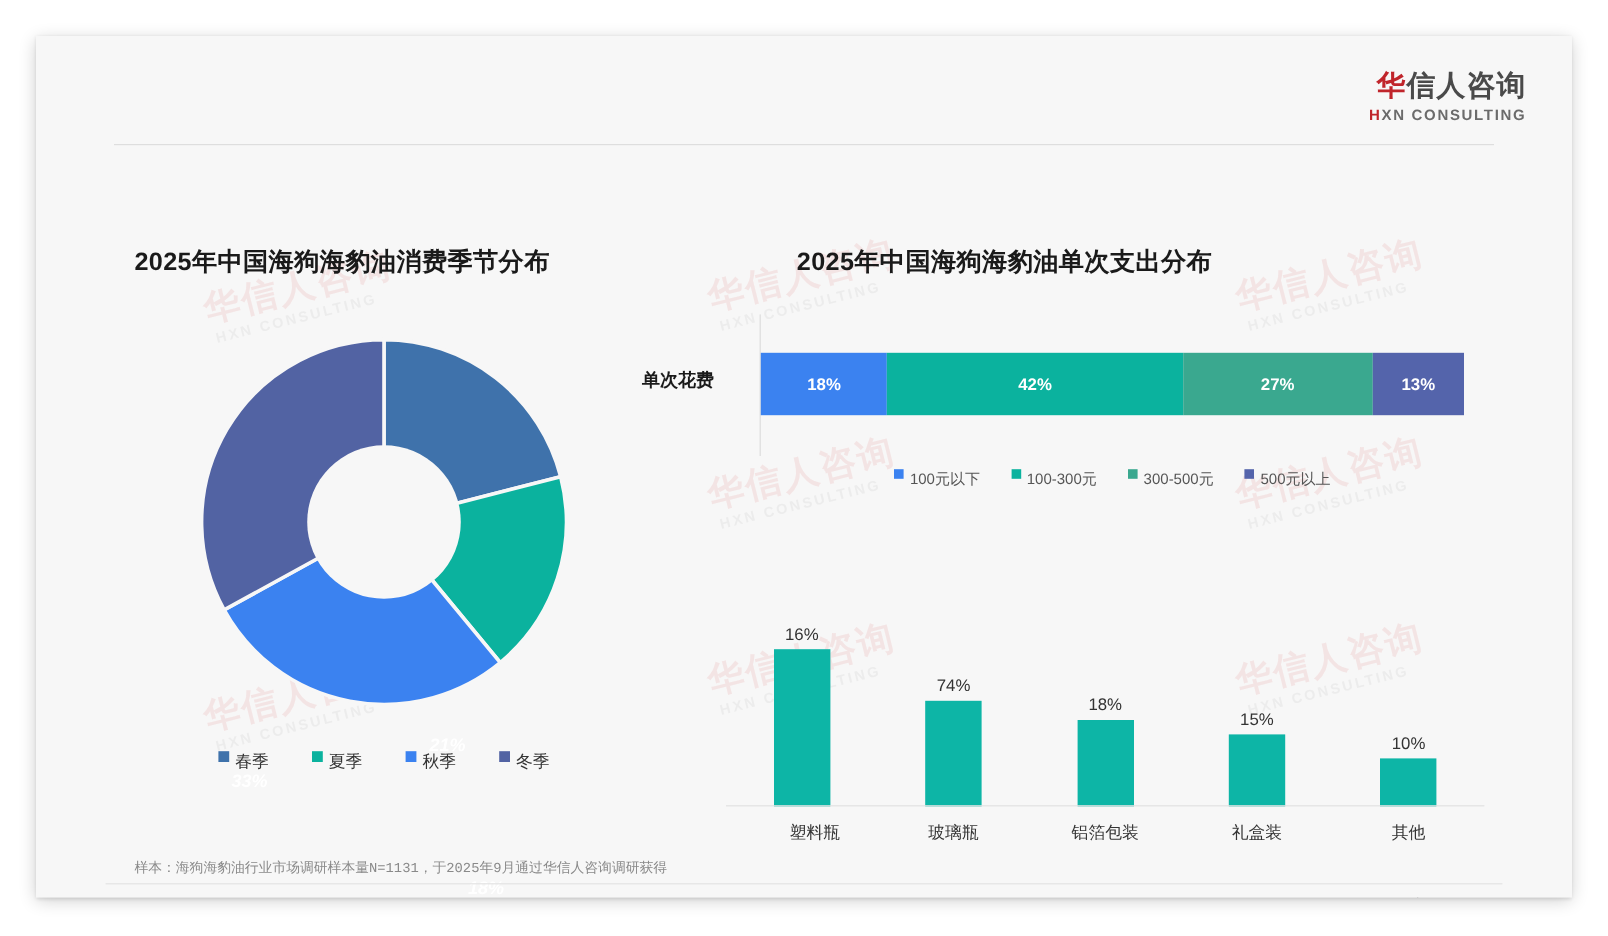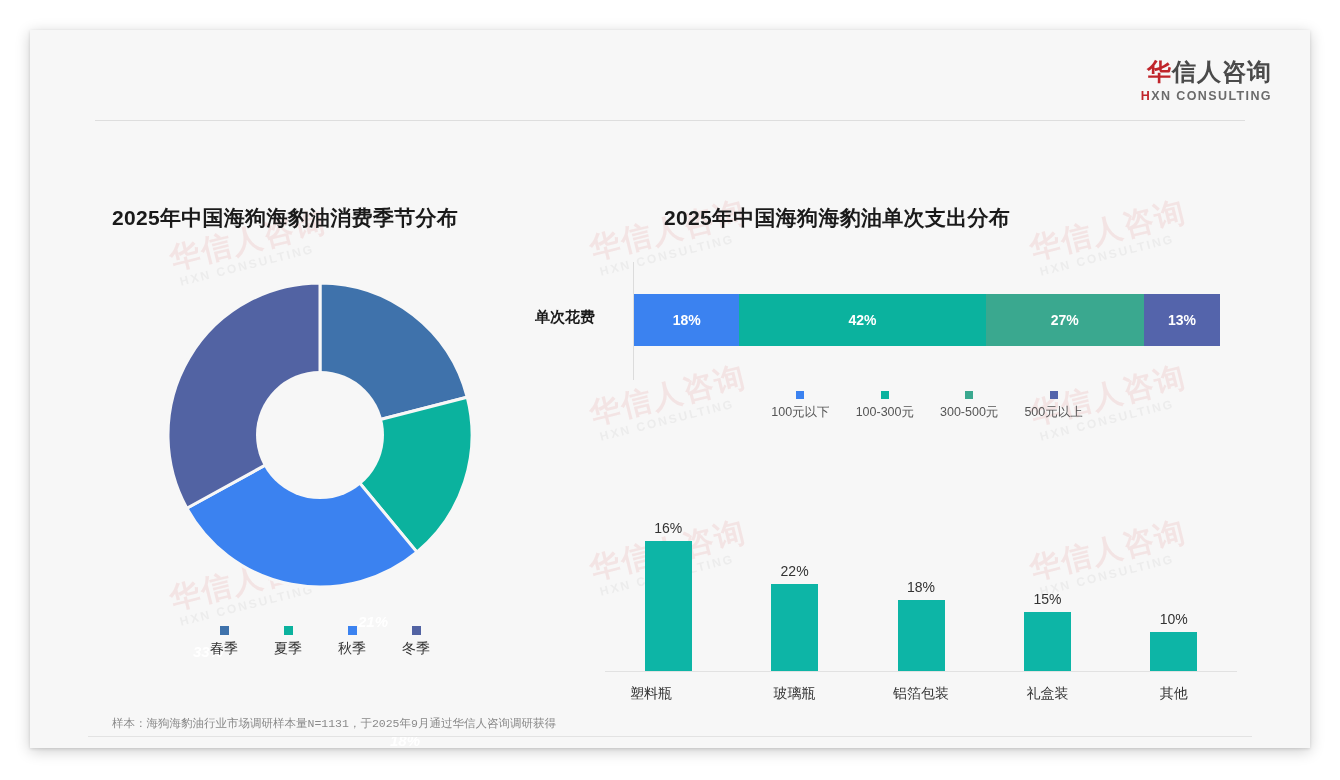--- a/index.html
+++ b/index.html
@@ -84,21 +84,21 @@
   }
   #dl-0 { left: 228px; top: 333px; }   
   #dl-1 { left: 260px; top: 452px; }   
   #dl-3 { left: 63px;  top: 363px; }   
 
   #donut-legend {
     position: absolute; left: 100px; top: 596px;
     width: 380px;
     display: flex; justify-content: center; gap: 36px;
   }
-  .lg-item { display: flex; align-items: center; gap: 5px; flex-direction: column; }
+  .lg-item { display: flex; gap: 5px; }
   .lg-swatch { width: 9px; height: 9px; display: inline-block; }
   .lg-text { font-size: 14px; color: #333333; white-space: nowrap; }
 
   
   #spend-axis {
     position: absolute; left: 603px; top: 232px;
     width: 1px; height: 118px; background: #dcdcdc;
   }
   #spend-row-label {
     position: absolute; left: 505px; top: 278px;
@@ -277,21 +277,21 @@
         <span class="lg-text">500元以上</span>
       </div>
     </div>
 
   <div id="bar-plot">
       <div class="bar-col" style="left: 39.7px;">
         <div class="bar-val">16%</div>
         <div class="bar-rect" style="height: 140px; background: rgb(13, 181, 166);"></div>
       </div>
       <div class="bar-col" style="left: 166.1px;">
-        <div class="bar-val">22%</div>
+        <div class="bar-val">74%</div>
         <div class="bar-rect" style="height: 88px; background: rgb(13, 181, 166);"></div>
       </div>
       <div class="bar-col" style="left: 292.5px;">
         <div class="bar-val">18%</div>
         <div class="bar-rect" style="height: 72px; background: rgb(13, 181, 166);"></div>
       </div>
       <div class="bar-col" style="left: 418.9px;">
         <div class="bar-val">15%</div>
         <div class="bar-rect" style="height: 60px; background: rgb(13, 181, 166);"></div>
       </div>
@@ -300,18 +300,18 @@
         <div class="bar-rect" style="height: 40px; background: rgb(13, 181, 166);"></div>
       </div>
     </div>
   <div id="bar-baseline"></div>
 
   <div id="footnote">样本：海狗海豹油行业市场调研样本量N=1131，于2025年9月通过华信人咨询调研获得</div>
   <div id="footer-rule"></div>
   <div id="footer-left">©2025.11 HXR华信人咨询</div>
   <div id="footer-right">www.hxrcon.com</div>
 
-<div class="bar-cat" style="left: 561px;">塑料瓶</div>
+<div class="bar-cat" style="left: 589px;">塑料瓶</div>
     <div class="bar-cat" style="left: 704.6px;">玻璃瓶</div>
     <div class="bar-cat" style="left: 831px;">铝箔包装</div>
     <div class="bar-cat" style="left: 957.4px;">礼盒装</div>
     <div class="bar-cat" style="left: 1083.8px;">其他</div>
   </div>
 
 </body></html>

